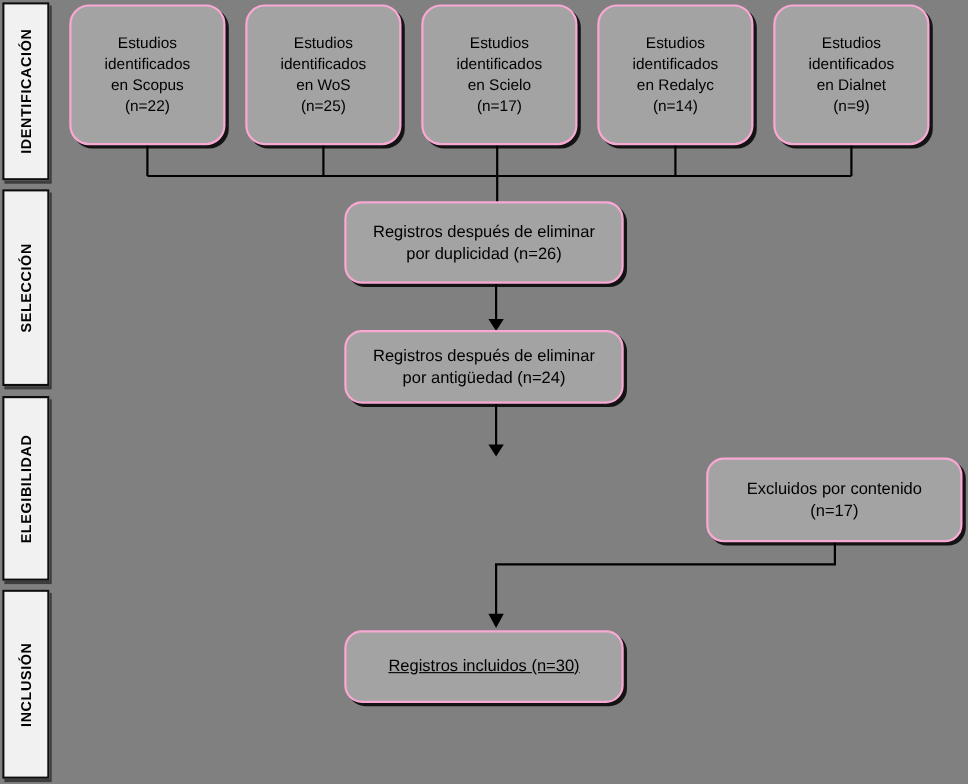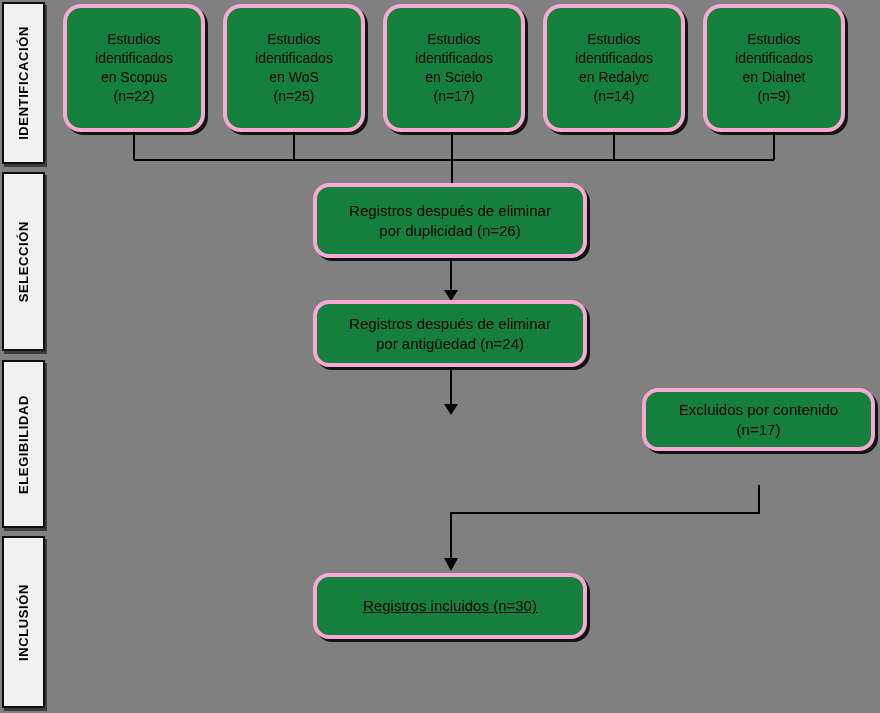--- a/index.html
+++ b/index.html
@@ -52,22 +52,22 @@
     stroke: #000;
     stroke-width: 2;
     fill: none;
   }
   .connectors polygon { fill: #000; stroke: none; }
 
   
   .fbox {
     position: absolute;
     box-sizing: border-box;
-    background: #15803d;
-    border: 4px solid #f9a8d4;
+    background: #a3a3a3;
+    border: 2px solid #f9a8d4;
     border-radius: 16px;
     box-shadow: 3px 3px 0 rgba(0,0,0,0.85);
     display: flex;
     align-items: center;
     justify-content: center;
     text-align: center;
     color: #000;
     white-space: pre-line;
     z-index: 3;
   }
@@ -79,28 +79,28 @@
     font-size: 14px;
     line-height: 19px;
   }
   .src-0 { left: 63px; }
   .src-1 { left: 223px; }
   .src-2 { left: 383px; }
   .src-3 { left: 543px; }
   .src-4 { left: 703px; }
   .mid {
     left: 313px;
-    width: 274px;
+    width: 254px;
     font-size: 15px;
     line-height: 20px;
   }
   .box-dup { top: 183px; height: 75px; }
   .box-age { top: 300px; height: 67px; }
   .box-ana { top: 415px; height: 62px; }
-  .box-exc { left: 642px; top: 388px; width: 233px; height: 63px;
+  .box-exc { left: 642px; top: 416px; width: 233px; height: 77px;
              font-size: 15px; line-height: 20px; }
   .box-inc { top: 573px; height: 66px; text-decoration: underline; }
 </style>
 </head>
 <body>
 
 <div class="canvas">
 
   <div class="stage stage-1">
     <span>IDENTIFICACIÓN</span>

